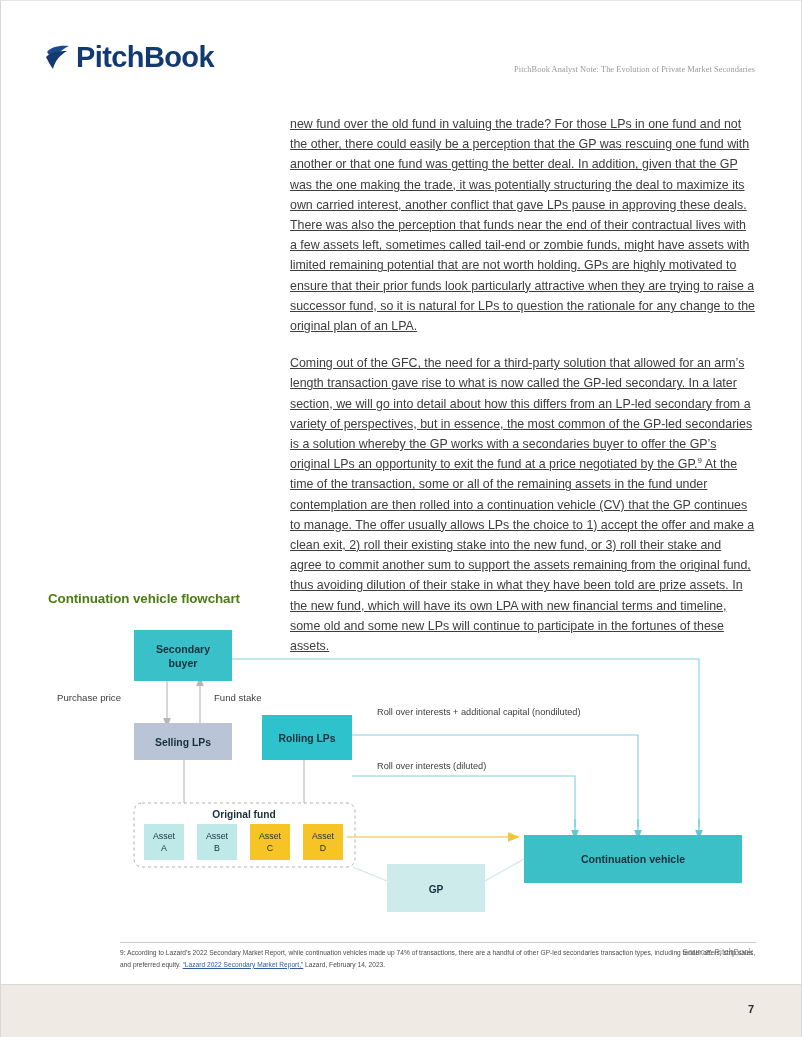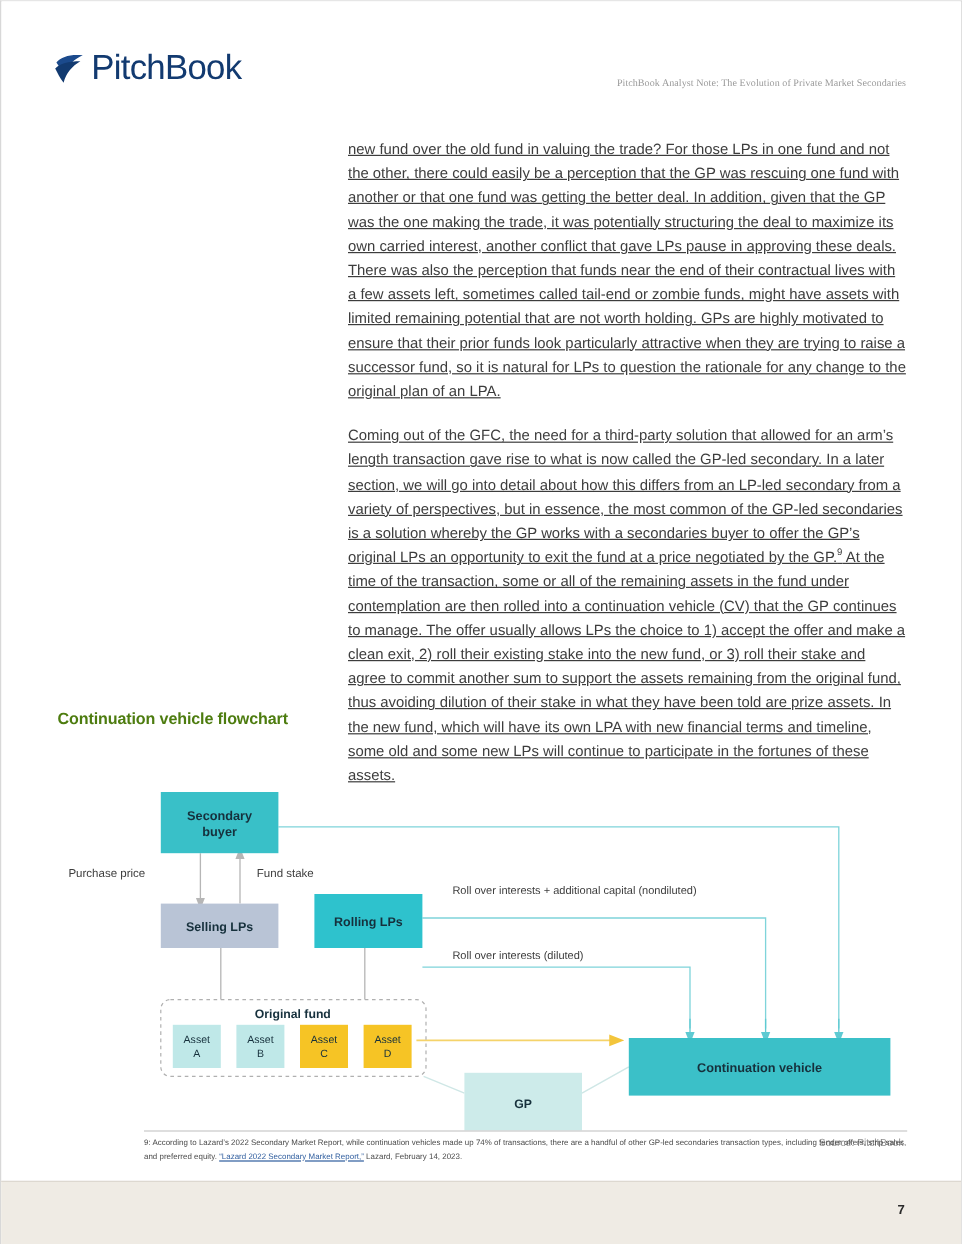--- a/index.html
+++ b/index.html
@@ -18,21 +18,21 @@
     border-top:1px solid #e6e6e6;
     box-sizing:border-box;
     background:#fff;
   }
 
   
   .header{position:absolute;left:0;right:0;top:0;height:100px;}
   .logo{position:absolute;left:44px;top:42px;display:flex;align-items:center;}
   .logo-mark{width:28px;height:26px;margin-right:3px;}
   .logo-text{
-    font-size:29px;font-weight:normal;color:#123a70;
+    font-size:29px;font-weight:bold;color:#123a70;
     letter-spacing:-0.6px;line-height:1;
   }
   .header-note{
     position:absolute;right:46px;top:64px;
     font-size:8.4px;color:#9a9a9a;letter-spacing:0.05px;
     font-family:Liberation Serif, serif;
   }
 
   
   .body-col{
@@ -52,21 +52,21 @@
 
   
   .chart-title{
     position:absolute;left:47px;top:590px;
     font-size:13.4px;font-weight:bold;color:#4d7c0f;
     letter-spacing:-0.1px;
   }
 
   
   .flow{
-    position:absolute;left:0px;top:648px;width:802px;height:312px;
+    position:absolute;left:0px;top:618px;width:802px;height:312px;
   }
   .flow svg{display:block;}
 
   .src{
     position:absolute;right:48px;top:910px;
     font-size:8.6px;color:#8c8c8c;margin-top:36px;
   }
 
   
   .fn-rule{

